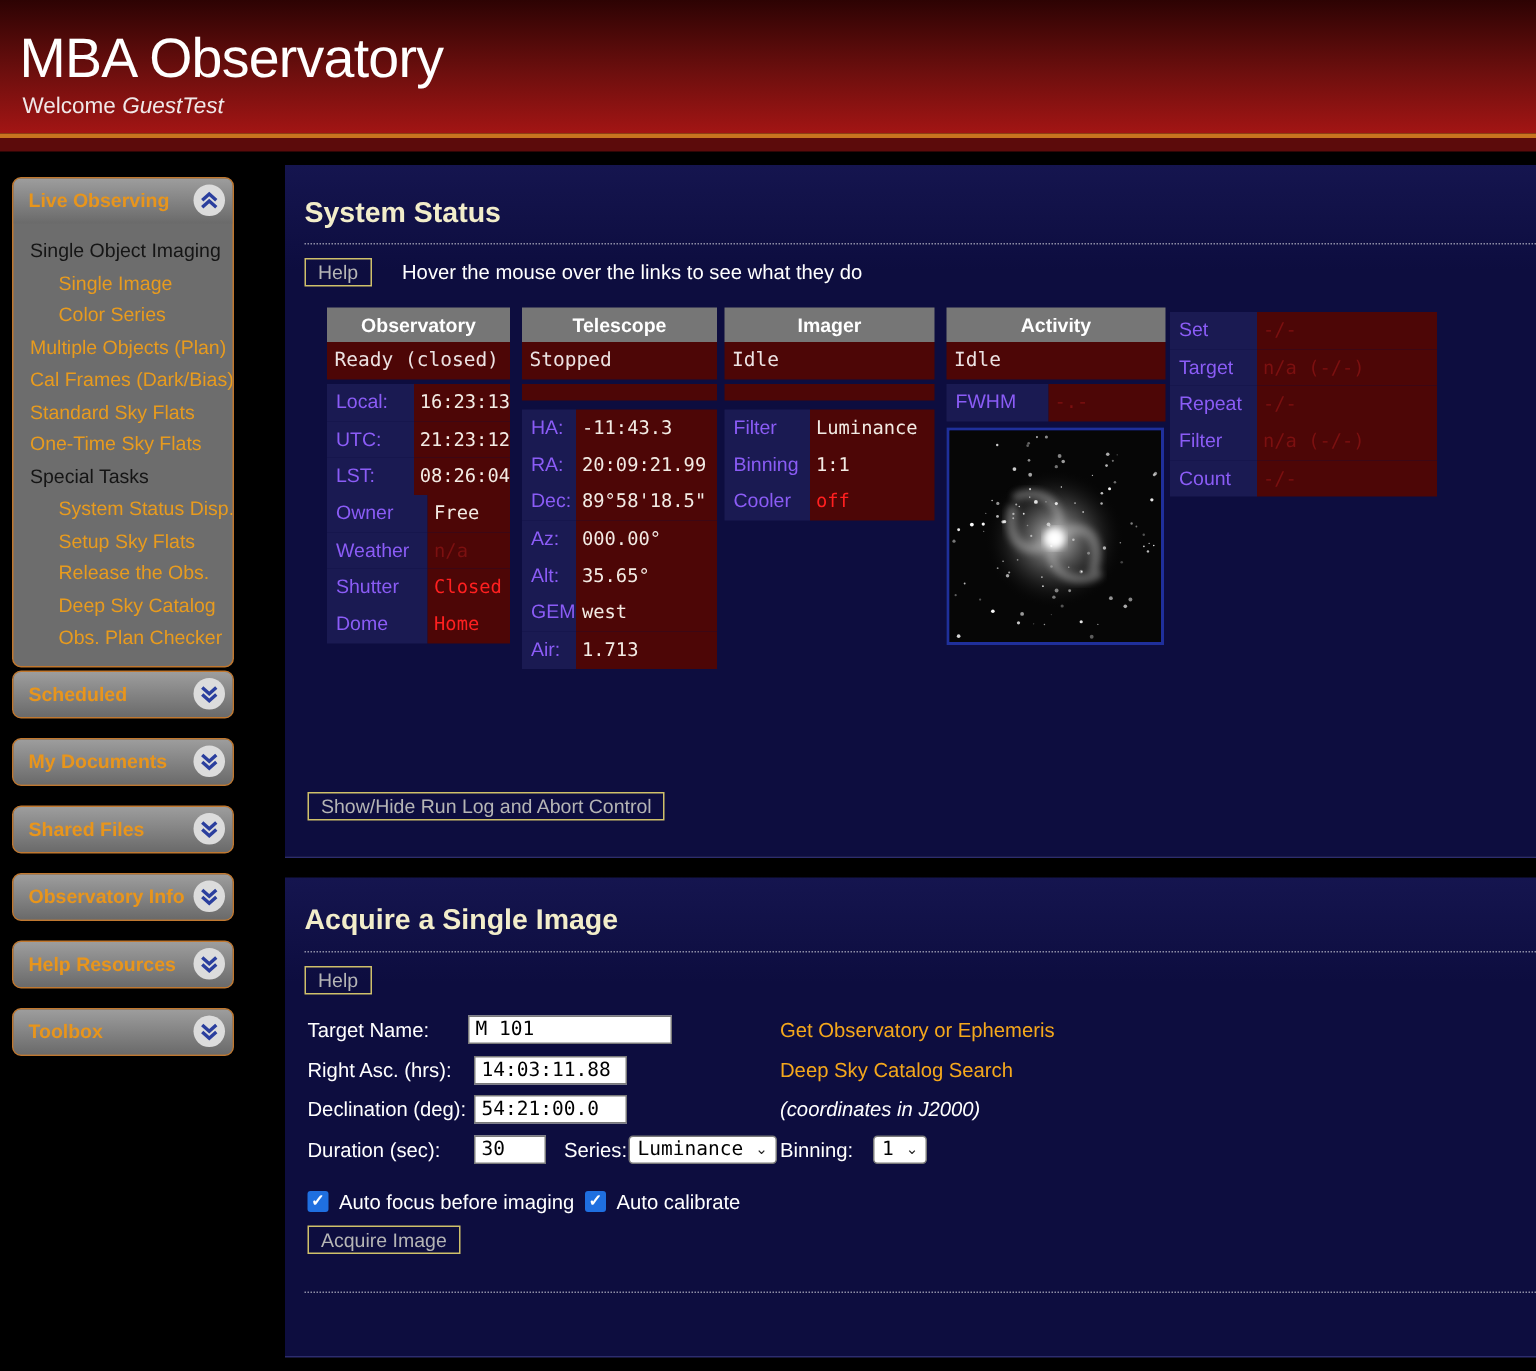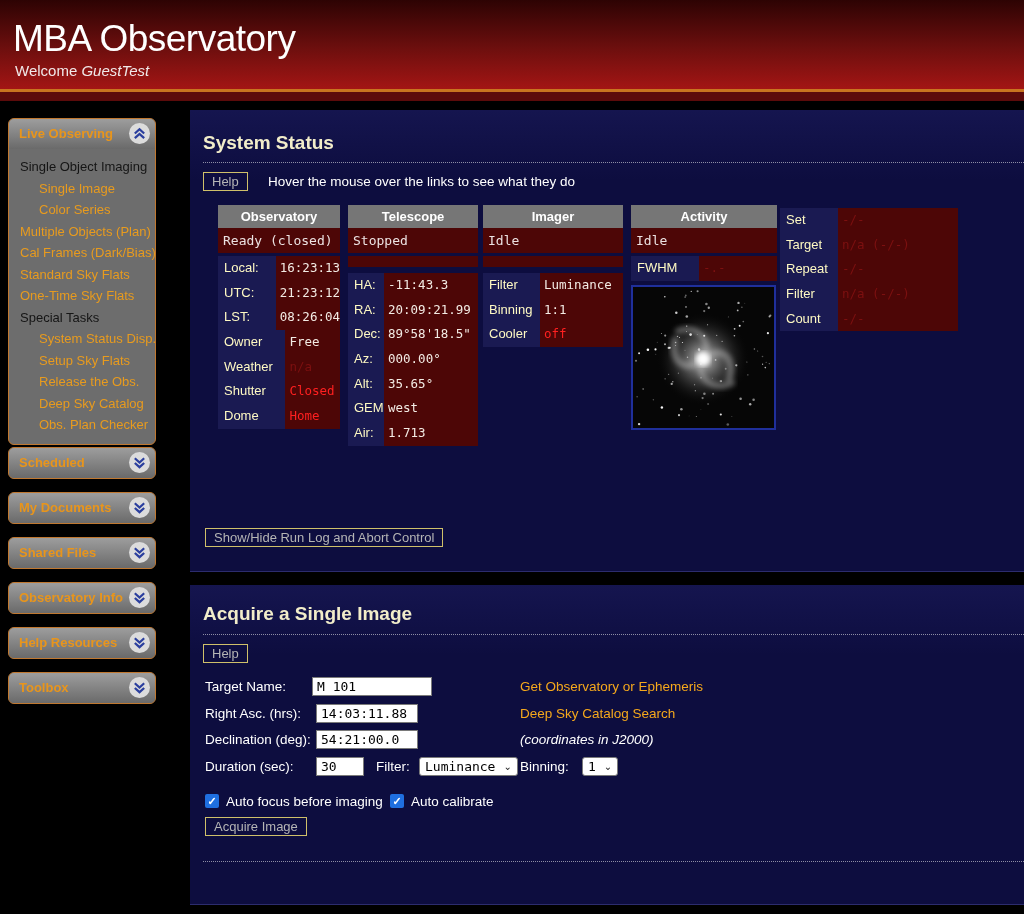--- a/index.html
+++ b/index.html
@@ -47,21 +47,21 @@
   #t-tel  { left:158px; width:130px; }
   #t-img  { left:293px; width:140px; }
   #t-act  { left:441px; width:146px; }
   #t-plan { left:590px; width:178px; }
   .theader { height:23px; background:#767676; color:#fff; font-size:13px; font-weight:bold;
              text-align:center; line-height:23px; }
   .tstatus { height:25px; background:#4d0606; color:#ece2e2; font-family:"DejaVu Sans Mono",monospace;
              font-size:13px; line-height:25px; padding-left:5px; margin-bottom:3px; }
   .tspacer { height:11px; background:#4d0606; margin:1px 0 6px 0; }
   .trow { display:flex; height:24.7px; }
-  .tlabel { background:#1a1a52; color:#fef9c3; font-size:13px; line-height:24.7px; padding-left:6px;
+  .tlabel { background:#1a1a52; color:#8b5cf6; font-size:13px; line-height:24.7px; padding-left:6px;
             white-space:nowrap; }
   .tvalue { background:#4d0606; color:#f3ebe4; font-family:"DejaVu Sans Mono",monospace; font-size:12.5px;
             line-height:24.7px; padding-left:4px; white-space:nowrap; }
   .val-red   { color:#ff2020; }
   .val-faint { color:#7c1010; }
   #t-obs  .tlabel{width:80px} #t-obs  .tvalue{width:65px}
   #t-tel  .tlabel{width:36px} #t-tel  .tvalue{width:94px}
   #t-img  .tlabel{width:57px} #t-img  .tvalue{width:83px}
   #t-plan .tlabel{width:58px} #t-plan .tvalue{width:120px}
   #t-act  .fwhm-label{width:68px} #t-act .fwhm-value{flex:1}
@@ -456,37 +456,37 @@
 </div>
 
 <div class="panel" id="panel-acquire">
   <div class="panel-title" style="top:18px;">Acquire a Single Image</div>
   <div class="dotted" style="top:49px;"></div>
   <span class="btn" style="position:absolute;left:13px;top:59px;">Help</span>
 
   <div class="form">
     <div class="frow" style="top:0;">
       <span class="flabel">Target Name:</span>
-      <input class="tinput" style="left: 122px; width: 120px;" value="M 101">
+      <input class="tinput" style="left: 122px; width: 136px;" value="M 101">
       <span class="mlink">Get Observatory or Ephemeris</span>
     </div>
     <div class="frow" style="top:26.5px;">
       <span class="flabel">Right Asc. (hrs):</span>
       <input class="tinput" style="left: 126px; width: 102px;" value="14:03:11.88">
       <span class="mlink">Deep Sky Catalog Search</span>
     </div>
     <div class="frow" style="top:53px;">
       <span class="flabel">Declination (deg):</span>
       <input class="tinput" style="left: 126px; width: 102px;" value="54:21:00.0">
       <span class="note">(coordinates in J2000)</span>
     </div>
     <div class="frow" style="top:79.5px;">
       <span class="flabel">Duration (sec):</span>
       <input class="tinput" style="left: 126px; width: 48px;" value="30">
-      <span class="flabel" style="left:186px;">Filter:</span>
+      <span class="flabel" style="left:186px;">Series:</span>
       <span class="fselect" style="left:229px;">
         <span>Luminance</span>
         <span class="chev">⌄</span>
       </span>
       <span class="flabel" style="left:330px;">Binning:</span>
       <span class="fselect" style="left:392px;">
         <span>1</span>
         <span class="chev">⌄</span>
       </span>
     </div>

